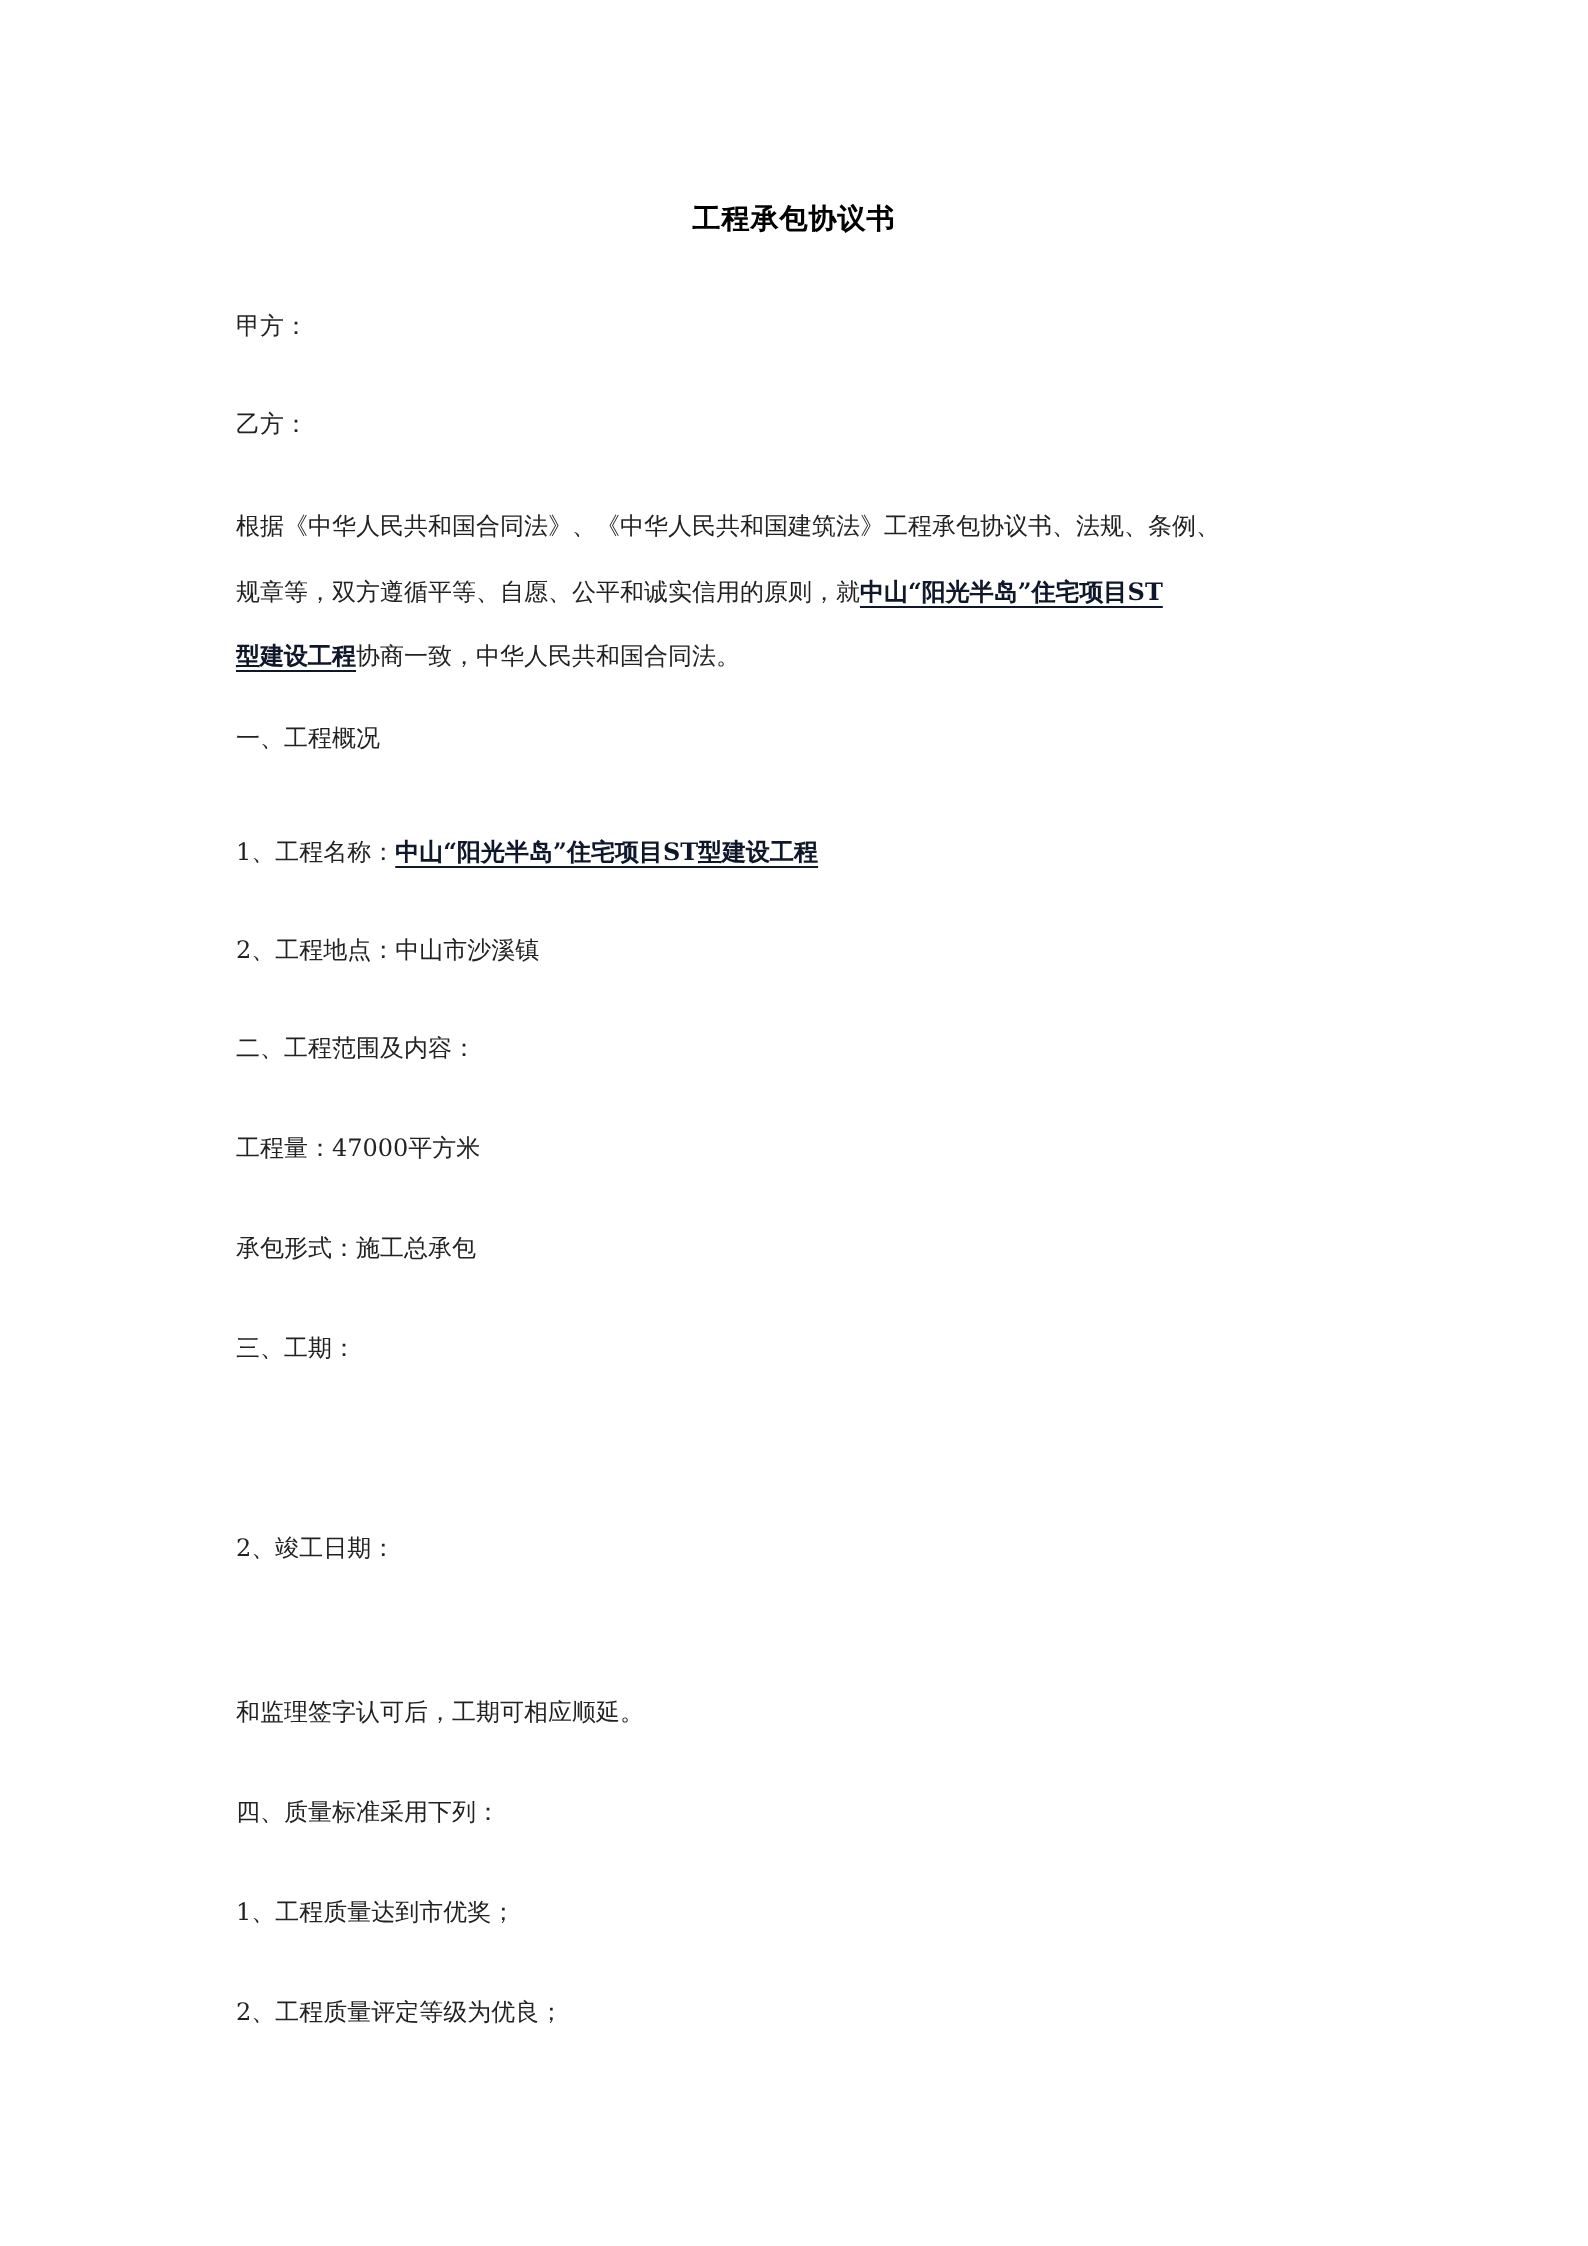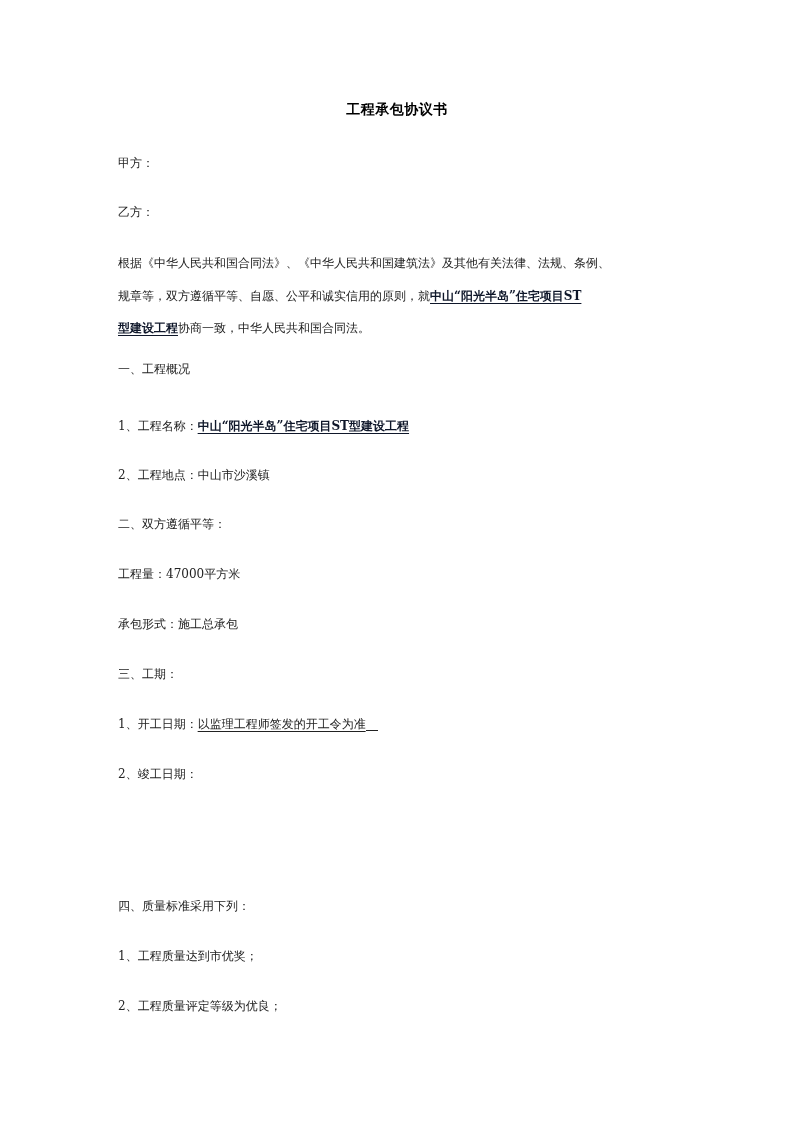--- a/index.html
+++ b/index.html
@@ -65,59 +65,57 @@
 <body>
 
 <div class="page">
 
   <div class="title">工程承包协议书</div>
 
   <div class="line" style="top:153px;">甲方：</div>
   <div class="line" style="top:202px;">乙方：</div>
 
   <div class="line" style="top:253px;">
-    <span>根据《中华人民共和国合同法》、《中华人民共和国建筑法》及其他有关法律、法规、条例、</span>
+    <span>根据《中华人民共和国合同法》、《中华人民共和国建筑法》工程承包协议书、法规、条例、</span>
   </div>
   <div class="line" style="top:286px;">
     <span>规章等，双方遵循平等、自愿、公平和诚实信用的原则，就</span><span class="strong-u">中山“阳光半岛”住宅项目ST</span>
   </div>
   <div class="line" style="top:318px;">
     <span class="strong-u">型建设工程</span><span>协商一致，中华人民共和国合同法。</span>
   </div>
 
   <div class="line" style="top:359px;">一、工程概况</div>
 
   <div class="line" style="top:416px;">
     <span>1、工程名称：</span><span class="strong-u">中山“阳光半岛”住宅项目ST型建设工程</span>
   </div>
 
   <div class="line" style="top:465px;">
     <span>2、工程地点：</span><span>中山市沙溪镇</span>
   </div>
 
-  <div class="line" style="top:514px;">二、双方遵循平等：</div>
+  <div class="line" style="top:514px;">二、工程范围及内容：</div>
 
   <div class="line" style="top:564px;">
     <span>工程量：</span><span>47000平方米</span>
   </div>
 
   <div class="line" style="top:614px;">
     <span>承包形式：</span><span>施工总承包</span>
   </div>
 
   <div class="line" style="top:664px;">三、工期：</div>
 
-  <div class="line" style="top:714px;">
-    <span>1、开工日期：</span><span class="u">以监理工程师签发的开工令为准</span><span class="trail"></span>
-  </div>
 
   <div class="line" style="top:764px;">
     <span>2、竣工日期：</span>
   </div>
 
+  <div class="line" style="top:846px;">和监理签字认可后，工期可相应顺延。</div>
 
   <div class="line" style="top:896px;">四、质量标准采用下列：</div>
 
   <div class="line" style="top:946px;">1、工程质量达到市优奖；</div>
 
   <div class="line" style="top:996px;">2、工程质量评定等级为优良；</div>
 
 </div>
 
 </body></html>

